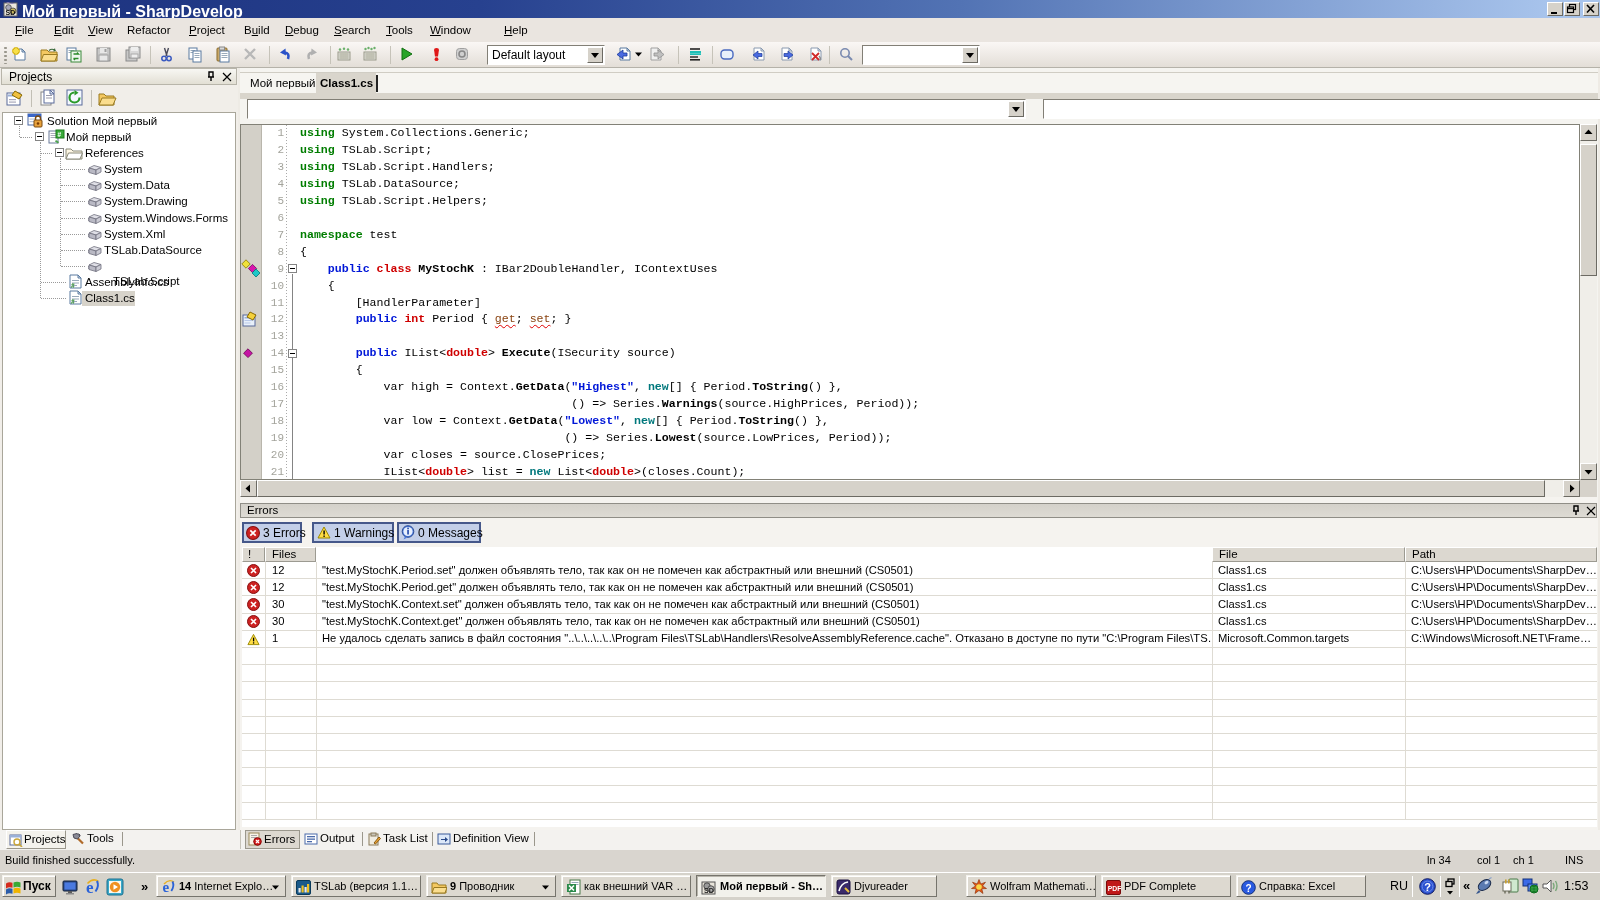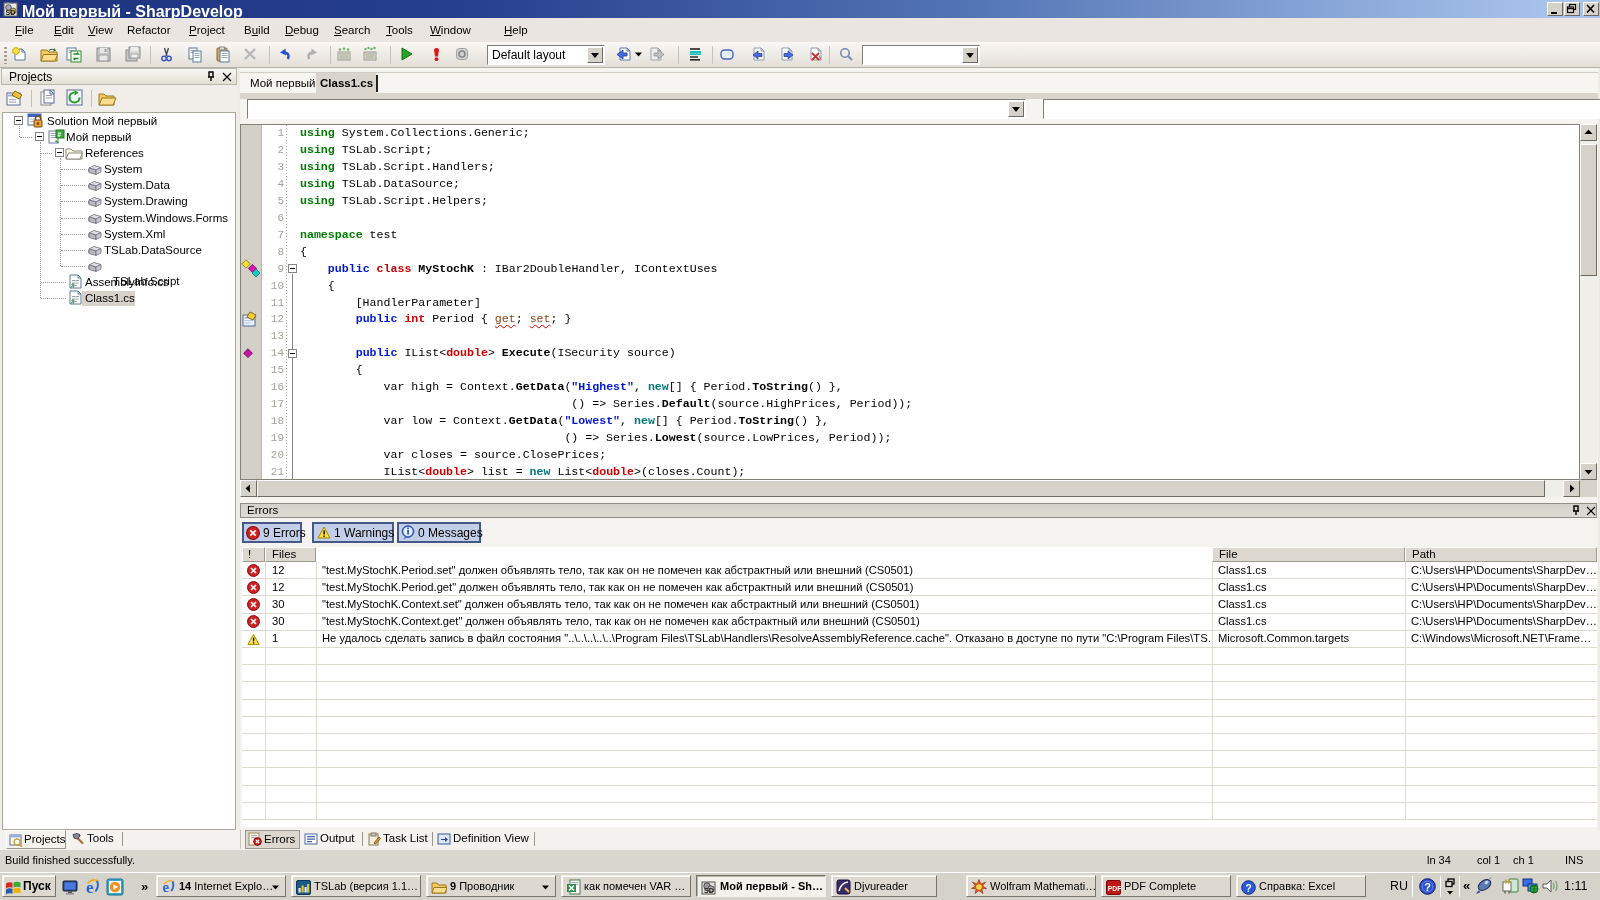--- a/index.html
+++ b/index.html
@@ -449,21 +449,21 @@
 <span class="gr">namespace</span> test
 {
     <span class="kw">public</span> <span class="ty">class</span> <span class="mt">MyStochK</span> : IBar2DoubleHandler, IContextUses
     {
         [HandlerParameter]
         <span class="kw">public</span> <span class="ty">int</span> Period { <span class="gs">get</span>; <span class="gs">set</span>; }
 
         <span class="kw">public</span> IList&lt;<span class="ty">double</span>&gt; <span class="mt">Execute</span>(ISecurity source)
         {
             var high = Context.<span class="mt">GetData</span>(<span class="st">"Highest"</span>, <span class="nw">new</span>[] { Period.<span class="mt">ToString</span>() },
-                                       () =&gt; Series.<span class="mt">Default</span>(source.HighPrices, Period));
+                                       () =&gt; Series.<span class="mt">Warnings</span>(source.HighPrices, Period));
             var low = Context.<span class="mt">GetData</span>(<span class="st">"Lowest"</span>, <span class="nw">new</span>[] { Period.<span class="mt">ToString</span>() },
                                       () =&gt; Series.<span class="mt">Lowest</span>(source.LowPrices, Period));
             var closes = source.ClosePrices;
             IList&lt;<span class="ty">double</span>&gt; list = <span class="nw">new</span> List&lt;<span class="ty">double</span>&gt;(closes.Count);</pre>
   </div>
 
   <div class="abs" id="vscroll" style="left:1340px;top:56px;width:17px;height:356px;background:#f0eee9;">
     <div class="abs out" style="left:0;top:0;width:17px;height:17px;background:#d6d2ca;">
         <svg width="15" height="15">
           <path d="M7.5 4.5 L11.5 9 L3.5 9 Z" fill="#000"></path>
@@ -502,21 +502,21 @@
     <svg class="abs" style="left:1344px;top:1px;" width="12" height="12">
         <path d="M2 2 L10 10 M10 2 L2 10" stroke="#000" stroke-width="1.2"></path>
       </svg>
   </div>
   <div class="abs" id="errbtns" style="left:0;top:22px;width:1357px;height:26px;font-size:12px;white-space:nowrap;">
     <div class="abs" style="left:2px;top:3px;width:60px;height:21px;background:#c3cfe8;border:2px solid #46588a;">
       <svg class="abs" style="left:2px;top:1.5px;" width="14" height="14" viewBox="0 0 13 13">
           <circle cx="6.5" cy="6.5" r="6" fill="#cc2222" stroke="#881111"></circle>
           <path d="M4 4 L9 9 M9 4 L4 9" stroke="#fff" stroke-width="1.6"></path>
         </svg>
-      <span class="abs" style="left:19px;top:2px;">9 Errors</span>
+      <span class="abs" style="left:19px;top:2px;">3 Errors</span>
     </div>
     <div class="abs" style="left:72px;top:3px;width:82px;height:21px;background:#c3cfe8;border:2px solid #46588a;">
       <svg class="abs" style="left:3px;top:1.5px;" width="14" height="13">
           <path d="M7 1 L13 12 H1 Z" fill="#ffdd44" stroke="#998800"></path>
           <rect x="6.4" y="4.5" width="1.4" height="4" fill="#000"></rect>
           <rect x="6.4" y="9.5" width="1.4" height="1.4" fill="#000"></rect>
         </svg>
       <span class="abs" style="left:20px;top:2px;">1 Warnings</span>
     </div>
     <div class="abs" style="left:157px;top:3px;width:84px;height:21px;background:#c3cfe8;border:2px solid #46588a;">
@@ -729,21 +729,21 @@
       </svg>
   </div>
   <div class="abs tbtn" style="left:561px;top:2px;width:130px;">
     <svg class="abs" style="left:4px;top:3px;" width="15" height="16">
         <rect x="4" y="1" width="10" height="14" fill="#fff" stroke="#4a7a4a"></rect>
         <rect x="5.5" y="3" width="7" height="1" fill="#9ab"></rect>
         <rect x="5.5" y="5" width="7" height="1" fill="#9ab"></rect>
         <rect x="1" y="5" width="9" height="8" fill="#2a8a4a"></rect>
         <path d="M3 6.5 l5 5 M8 6.5 l-5 5" stroke="#fff" stroke-width="1.6"></path>
       </svg>
-    <span class="abs" style="left:22px;top:4px;">как помечен VAR  …</span>
+    <span class="abs" style="left:22px;top:4px;">как внешний VAR  …</span>
   </div>
   <div class="abs tbtn tactive" style="left:696px;top:2px;width:130px;">
     <svg class="abs" style="left:4px;top:3px;" width="16" height="16">
         <rect x="1" y="3" width="13" height="12" fill="#e8e4da" stroke="#555"></rect>
         <circle cx="6" cy="7" r="3.2" fill="#9a9a9a" stroke="#333" stroke-width="0.8"></circle>
         <circle cx="10" cy="10" r="3.2" fill="#b0b0b0" stroke="#333" stroke-width="0.8"></circle>
         <text x="3" y="14" font-size="7" font-weight="bold" fill="#222" font-family="Liberation Sans">SD</text>
       </svg>
     <span class="abs" style="left:23px;top:4px;font-weight:bold;">Мой первый - Sh…</span>
   </div>
@@ -807,14 +807,14 @@
   <svg class="abs" style="left:1522px;top:5px;" width="17" height="16">
       <rect x="1" y="1" width="9" height="7" fill="#3a6ae8" stroke="#12307a"></rect>
       <rect x="6" y="6" width="9" height="7" fill="#5a8af0" stroke="#12307a"></rect>
       <circle cx="12" cy="11" r="4" fill="#3aa84a" stroke="#0a6a1a"></circle>
       <path d="M8.5 11 h7 M12 7.5 v7 M9.5 9 q2.5 -1.5 5 0 M9.5 13 q2.5 1.5 5 0" stroke="#0a6a1a" stroke-width="0.7" fill="none"></path>
     </svg>
   <svg class="abs" style="left:1541px;top:5px;" width="17" height="16">
       <path d="M2 6 h4 l4 -4 v12 l-4 -4 H2 z" fill="#fff" stroke="#555"></path>
       <path d="M12 5 q2 3 0 6 M14.5 3 q3 5 0 10" fill="none" stroke="#7aa87a" stroke-width="1.4"></path>
     </svg>
-  <span class="abs" style="left:1564px;top:6px;font-size:12.5px;">1:11</span>
+  <span class="abs" style="left:1564px;top:6px;font-size:12.5px;">1:53</span>
 </div>
 
 </body></html>

